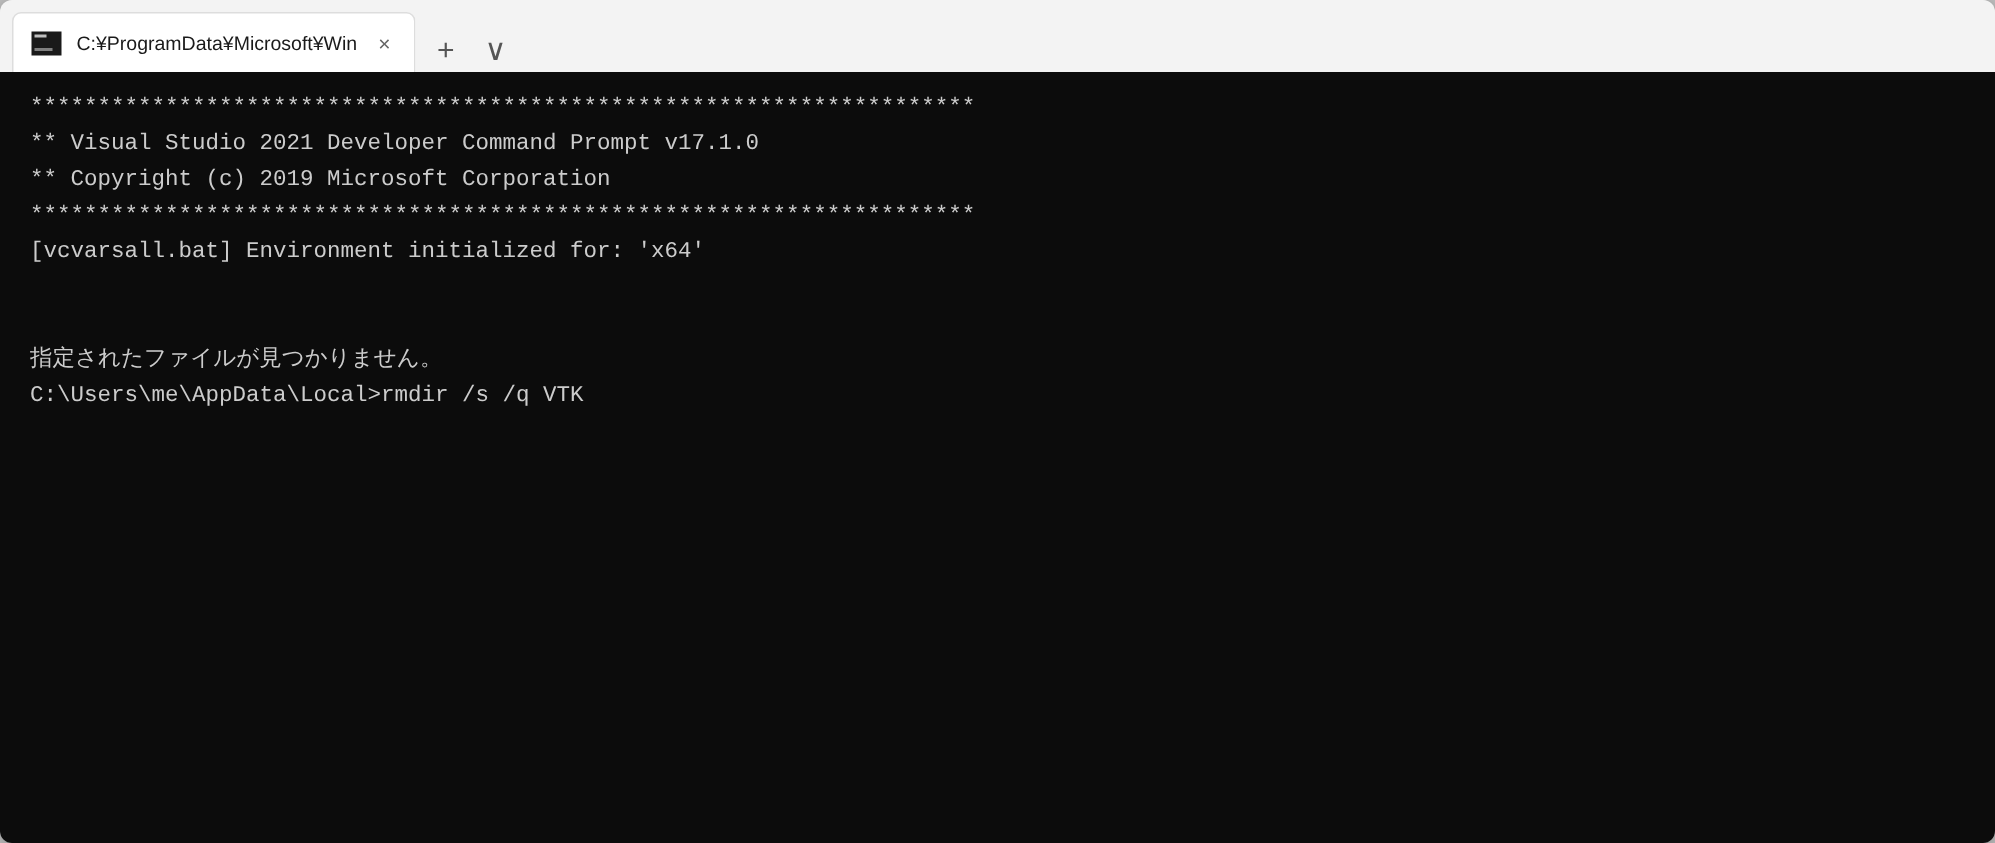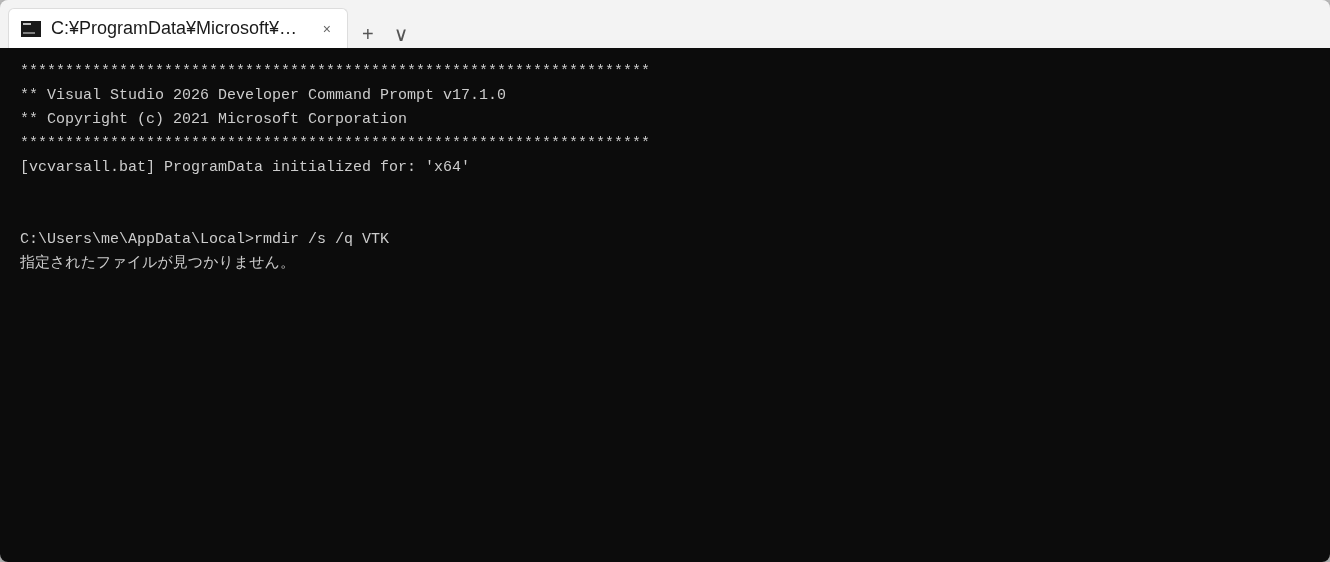--- a/index.html
+++ b/index.html
@@ -84,21 +84,21 @@
       content: '';
       position: absolute;
       bottom: 2px;
       left: 1px;
       width: 12px;
       height: 2px;
       background: #808080;
     }
 
     .tab-title {
-      font-size: 18px;
+      font-size: 13px;
       color: #1a1a1a;
       flex: 1;
       white-space: nowrap;
       overflow: hidden;
       text-overflow: ellipsis;
       font-family: 'Segoe UI', sans-serif;
     }
 
     .tab-close {
       font-size: 14px;
@@ -164,23 +164,23 @@
       <span class="tab-close">×</span>
     </div>
     <div class="tab-bar-actions">
       <span class="tab-action-btn">+</span>
       <span class="tab-action-btn">∨</span>
     </div>
   </div>
 
   <div class="terminal-body">
     <span class="line">**********************************************************************</span>
-    <span class="line">** Visual Studio 2026 Developer Command Prompt v17.1.0</span>
-    <span class="line">** Copyright (c) 2021 Microsoft Corporation</span>
+    <span class="line">** Visual Studio 2021 Developer Command Prompt v17.1.0</span>
+    <span class="line">** Copyright (c) 2019 Microsoft Corporation</span>
     <span class="line">**********************************************************************</span>
-    <span class="line">[vcvarsall.bat] ProgramData initialized for: 'x64'</span>
+    <span class="line">[vcvarsall.bat] Environment initialized for: 'x64'</span>
     <span class="empty-line"></span>
     <span class="empty-line"></span>
+    <span class="line">指定されたファイルが見つかりません。</span>
     <span class="line">C:\Users\me\AppData\Local&gt;rmdir /s /q VTK</span>
-    <span class="line">指定されたファイルが見つかりません。</span>
     <span class="empty-line"></span>
   </div>
 </div>
 
 </body></html>

